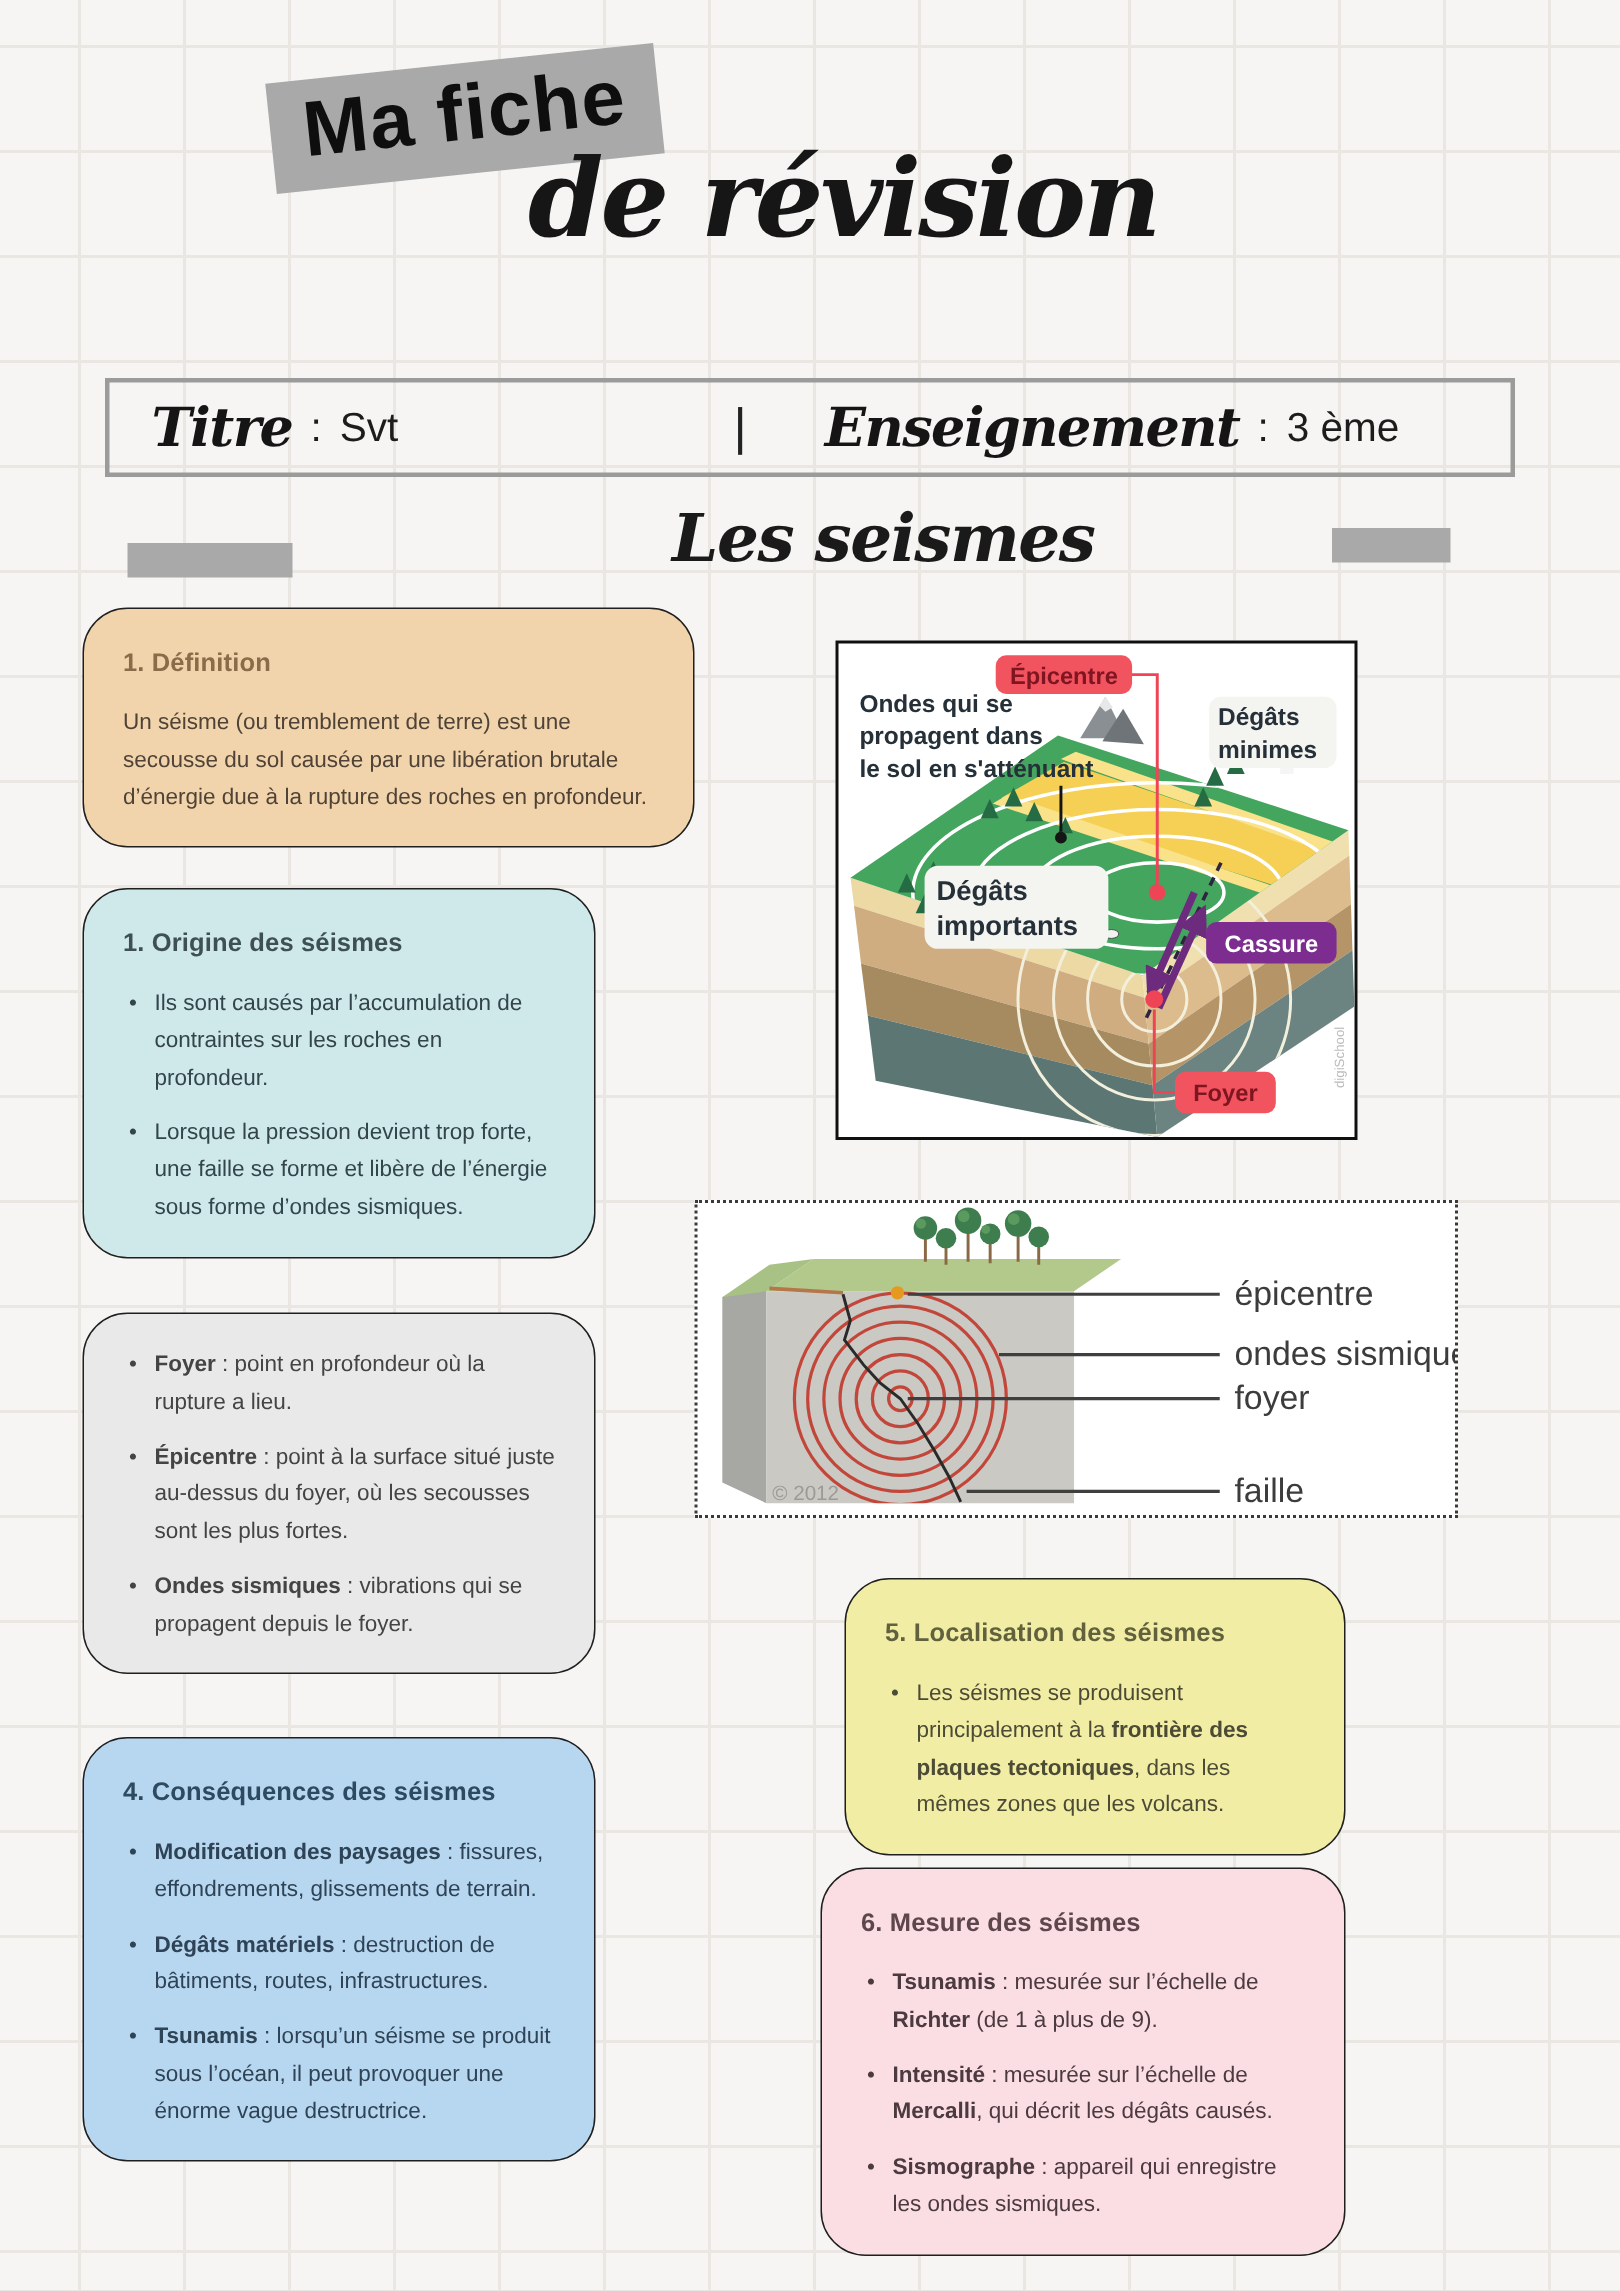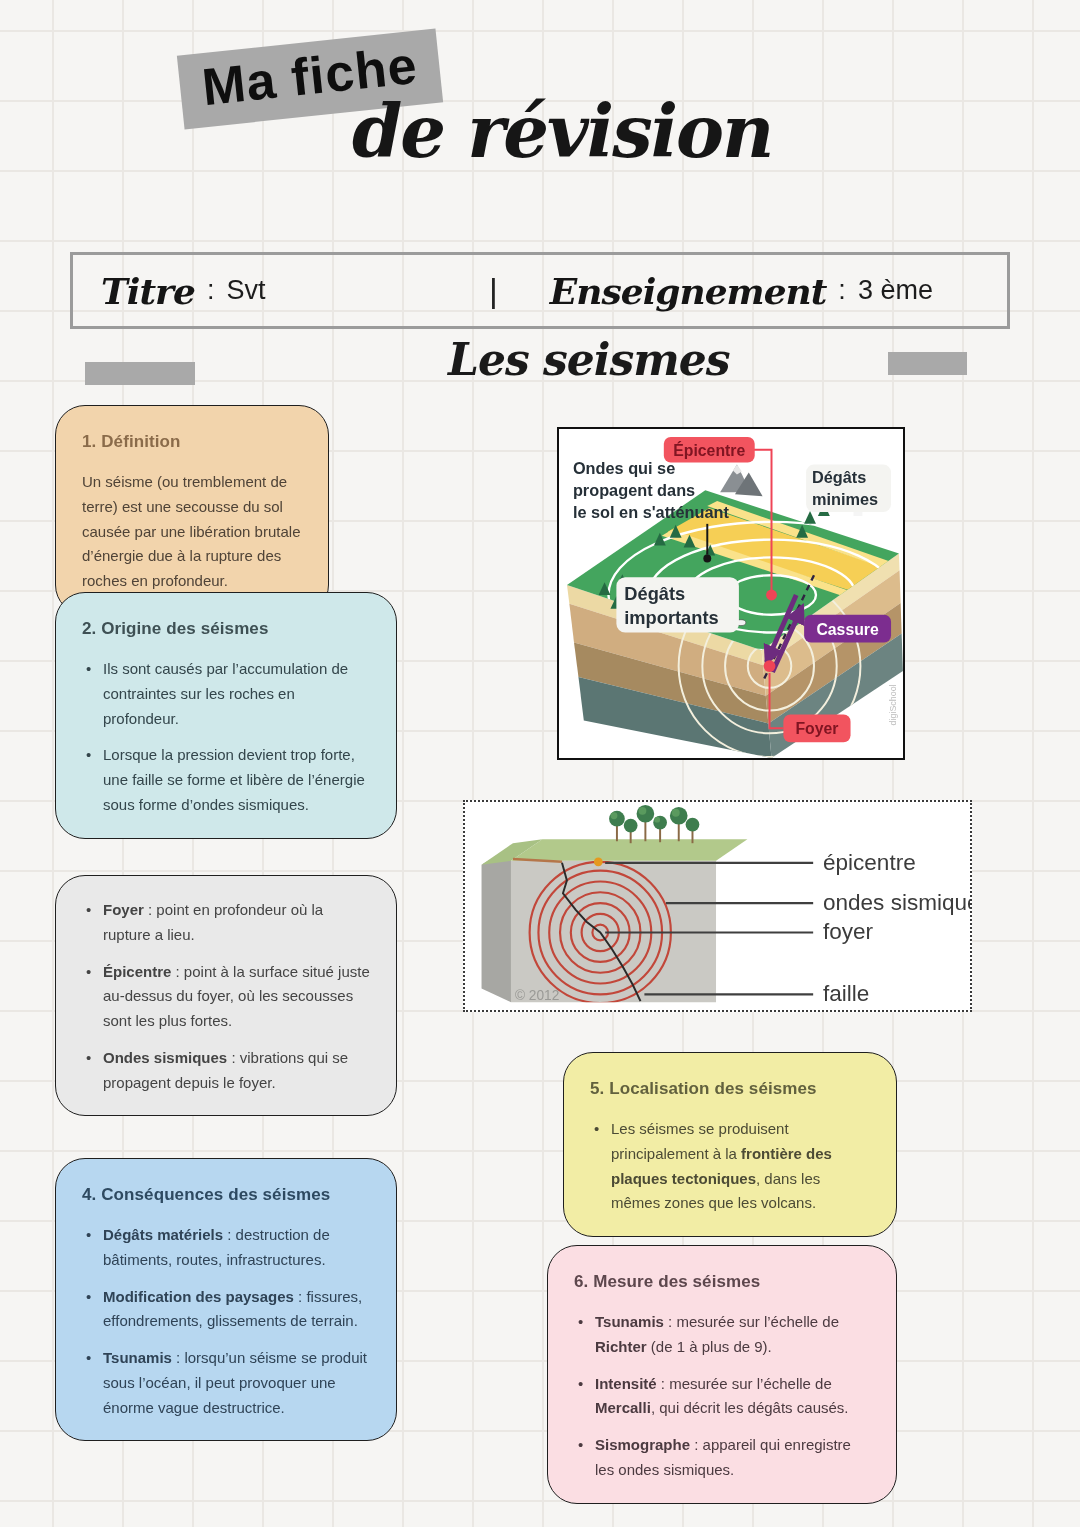--- a/index.html
+++ b/index.html
@@ -28,21 +28,21 @@
     transform:rotate(-6deg);
     letter-spacing:1px;
   }
   .script{font-family:"DejaVu Serif", serif;font-style:italic;}
   .script-title{
     left:352px;top:92px;
     font-size:72px;line-height:1.1;
     font-weight:700;color:#161616;letter-spacing:-2px;
   }
   .title-box{
-    left:70px;top:252px;width:940px;height:77px;
+    left:70px;top:252px;width:940px;height:66px;
     border:3px solid #9b9b9b;
     box-sizing:border-box;
     display:flex;align-items:center;
     background:transparent;
   }
   .title-box .cursive-label{font-size:36px;font-weight:700;color:#151515;letter-spacing:-1px;}
   .title-box .plain{font-size:27px;color:#1c1c1c;}
   .tb-left{margin-left:28px;display:flex;align-items:center;gap:12px;width:388px;}
   .tb-divider{font-size:34px;color:#222;font-weight:400;}
   .tb-right{display:flex;align-items:center;gap:12px;margin-left:52px;justify-content:center;}
@@ -66,21 +66,21 @@
     font-size:17px;font-weight:700;letter-spacing:.1px;
   }
   .note-box p{margin:0;}
   .note-box ul{list-style:none;margin:0;padding:0 0 0 4px;}
   .note-box li{position:relative;padding-left:17px;margin-bottom:12px;}
   .note-box li:last-child{margin-bottom:0;}
   .note-box li::before{
     content:"•";position:absolute;left:0;top:0;
     font-size:15px;
   }
-  .box1{left:55px;top:405px;width:274px;background:#f2d4ac;}
+  .box1{left:55px;top:405px;width:408px;background:#f2d4ac;}
   .box1 h3{color:#8a6b4a;} .box1{color:#4f4337;}
   .box2{left:55px;top:592px;width:342px;background:#cfe8ea;}
   .box2 h3{color:#3e5054;} .box2{color:#33454b;}
   .box3{left:55px;top:875px;width:342px;background:#e9e9e9;}
   .box3 h3{color:#474747;} .box3{color:#444444;}
   .box4{left:55px;top:1158px;width:342px;background:#b7d7f0;}
   .box4 h3{color:#2e4a61;} .box4{color:#2f4356;}
   .box5{left:563px;top:1052px;width:334px;background:#f2eda5;}
   .box5 h3{color:#62613e;} .box5{color:#4c4b35;}
   .box6{left:547px;top:1245px;width:350px;background:#fbdee3;}
@@ -126,40 +126,40 @@
   <div class="abs tape-small tape-left"></div>
   <div class="abs sheet-title script">Les seismes</div>
   <div class="abs tape-small tape-right"></div>
 
   <div class="abs note-box box1">
     <h3>1. Définition</h3>
     <p>Un séisme (ou tremblement de terre) est une secousse du sol causée par une libération brutale d’énergie due à la rupture des roches en profondeur.</p>
   </div>
 
   <div class="abs note-box box2">
-    <h3>2. Origine des séismes</h3>
+    <h3>1. Origine des séismes</h3>
     <ul>
       <li><span></span><b></b><span></span><b></b><span>Ils sont causés par l’accumulation de contraintes sur les roches en profondeur.</span></li>
       <li><span></span><b></b><span></span><b></b><span>Lorsque la pression devient trop forte, une faille se forme et libère de l’énergie sous forme d’ondes sismiques.</span></li>
     </ul>
   </div>
 
   <div class="abs note-box box3">
     <ul>
       <li><span></span><b>Foyer</b><span></span><b></b><span> : point en profondeur où la rupture a lieu.</span></li>
       <li><span></span><b>Épicentre</b><span></span><b></b><span> : point à la surface situé juste au-dessus du foyer, où les secousses sont les plus fortes.</span></li>
       <li><span></span><b>Ondes sismiques</b><span></span><b></b><span> : vibrations qui se propagent depuis le foyer.</span></li>
     </ul>
   </div>
 
   <div class="abs note-box box4">
     <h3>4. Conséquences des séismes</h3>
     <ul>
+      <li><span></span><b>Modification des paysages</b><span></span><b></b><span> : fissures, effondrements, glissements de terrain.</span></li>
       <li><span></span><b>Dégâts matériels</b><span></span><b></b><span> : destruction de bâtiments, routes, infrastructures.</span></li>
-      <li><span></span><b>Modification des paysages</b><span></span><b></b><span> : fissures, effondrements, glissements de terrain.</span></li>
       <li><span></span><b>Tsunamis</b><span></span><b></b><span> : lorsqu’un séisme se produit sous l’océan, il peut provoquer une énorme vague destructrice.</span></li>
     </ul>
   </div>
 
   <div class="abs note-box box5">
     <h3>5. Localisation des séismes</h3>
     <ul>
       <li><span>Les séismes se produisent principalement à la </span><b>frontière des plaques tectoniques</b><span></span><b></b><span>, dans les mêmes zones que les volcans.</span></li>
     </ul>
   </div>

